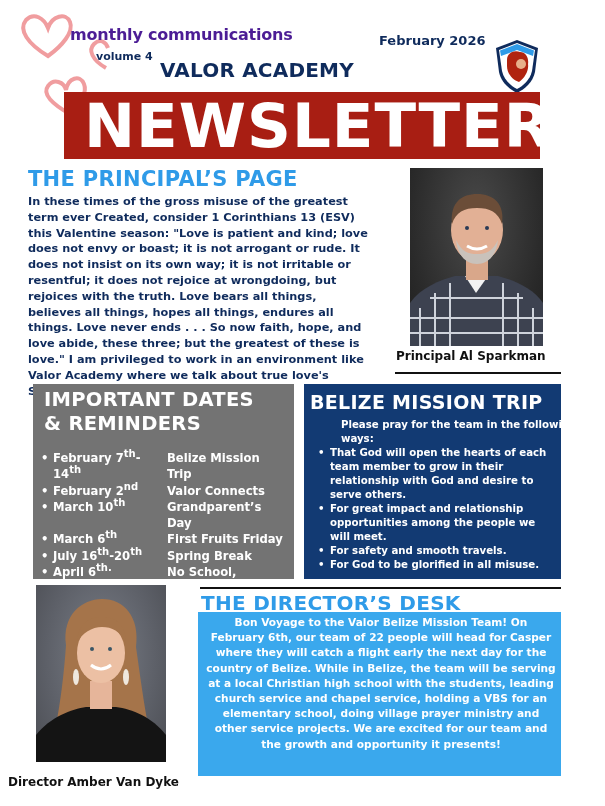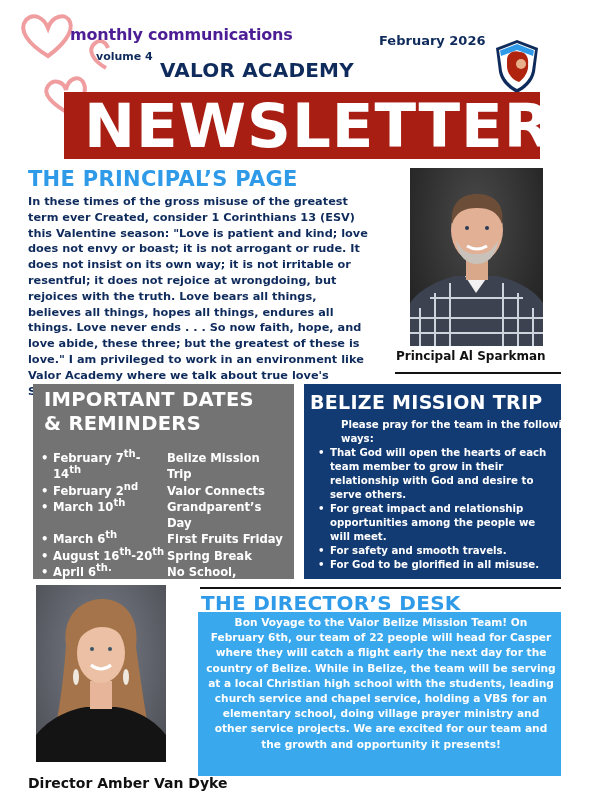--- a/index.html
+++ b/index.html
@@ -45,21 +45,21 @@
   .belize-list li { position: relative; padding-left: 12px; }
   .belize-list li::before { content: "•"; position: absolute; left: 0; top: 0; }
 
   
   .rule-director { left: 200px; top: 587px; width: 361px; height: 2px; background: #111; }
   .director-title { left: 201px; top: 591px; font-size: 20px; color: #2f9be8; letter-spacing: 0.3px; }
   .director-box { left: 198px; top: 612px; width: 363px; height: 164px; background: #3aa8ed; color: #fff; text-align: center; }
   .director-body { position: absolute; left: 8px; top: 3px; width: 350px; font-size: 10.6px; line-height: 15.2px; }
 
   .director-photo { left: 36px; top: 585px; width: 130px; height: 177px; background: radial-gradient(ellipse at 50% 40%, #7a7e87 0%, #5d6068 60%, #4a4c52 100%); overflow: hidden; }
-  .director-caption { left: 28px; top: 775px; font-size: 14px; color: #111; }
+  .director-caption { left: 8px; top: 775px; font-size: 12px; color: #111; }
 </style>
 </head>
 <body>
 
 <svg class="abs hearts" viewBox="0 0 110 110">
   <g fill="none" stroke="#ee8c8f" stroke-width="4" opacity="0.85">
     <path d="M40 48 C20 36, 10 22, 18 12 C26 4, 36 10, 40 20 C44 8, 58 4, 62 14 C66 24, 54 38, 40 48 Z"></path>
     <path d="M98 60 C84 52, 80 42, 86 36 C92 30, 98 34, 100 40"></path>
     <path d="M62 106 C44 96, 34 86, 40 78 C46 70, 56 74, 58 82 C60 70, 72 66, 76 76 C80 86, 70 98, 62 106 Z"></path>
   </g>
@@ -124,21 +124,21 @@
       <span class="when"><span>March 10</span><sup>th</sup></span>
       <span class="what">Grandparent’s Day</span>
     </div>
     <div class="date-row">
       <span class="bullet">•</span>
       <span class="when"><span>March 6</span><sup>th</sup></span>
       <span class="what">First Fruits Friday</span>
     </div>
     <div class="date-row">
       <span class="bullet">•</span>
-      <span class="when"><span>August 16</span><sup>th</sup><span>-20</span><sup>th</sup></span>
+      <span class="when"><span>July 16</span><sup>th</sup><span>-20</span><sup>th</sup></span>
       <span class="what">Spring Break</span>
     </div>
     <div class="date-row">
       <span class="bullet">•</span>
       <span class="when"><span>April 6</span><sup>th.</sup></span>
       <span class="what"><span>No School,</span><br><span>Easter Monday</span></span>
     </div>
   </div>
 </div>
 

